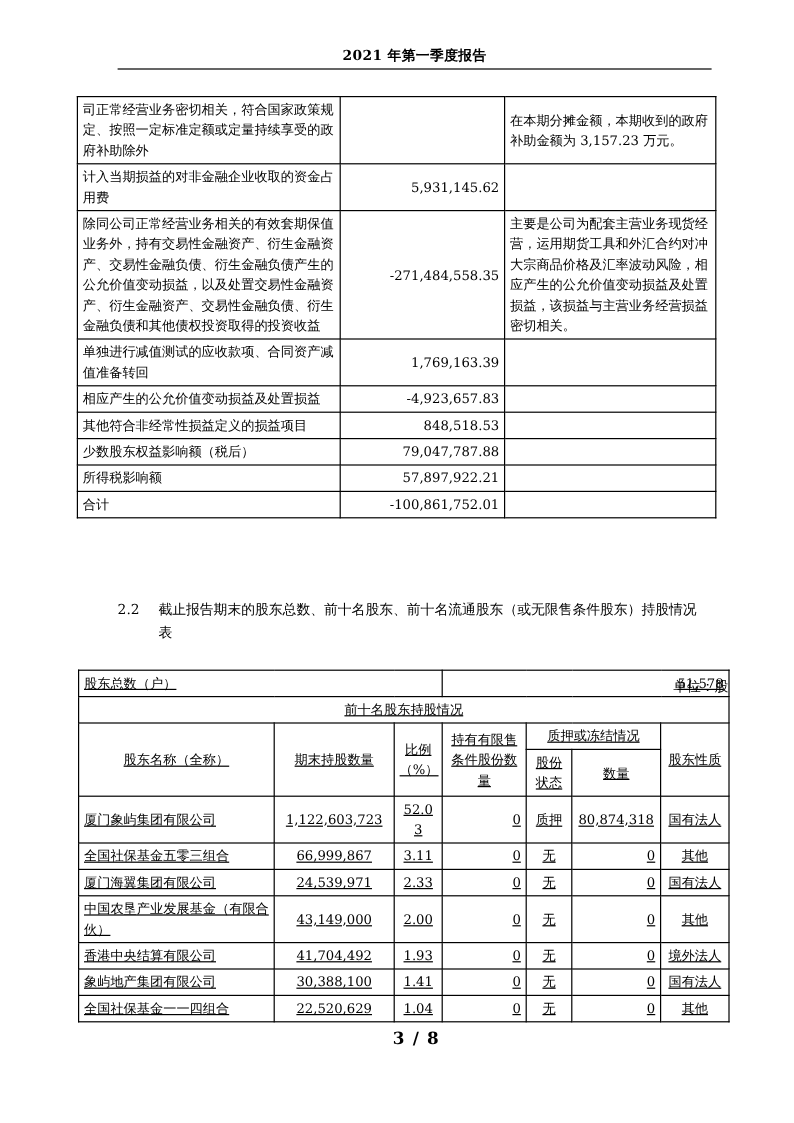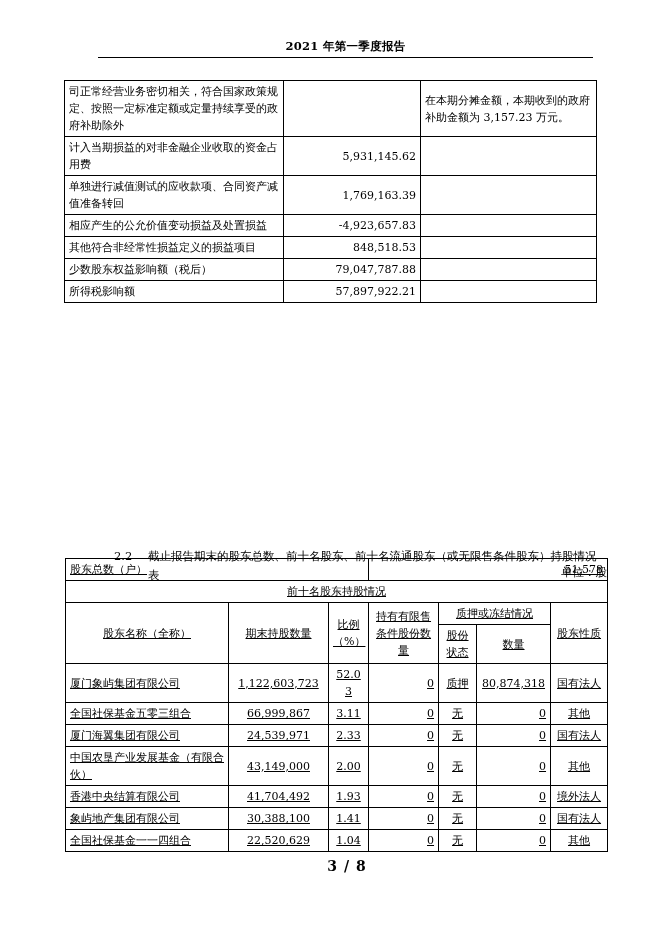--- a/index.html
+++ b/index.html
@@ -68,26 +68,25 @@
     left: 64px;
     top: 80px;
     width: 532px;
     border-radius: 22px;
   }
   #table-nonrecurring td { height: 17px; }
 
   
   .section-heading {
     position: absolute;
-    left: 114px;
+    left: 98px;
     top: 499px;
     width: 500px;
     font-size: 11.5px;
     line-height: 19px;
-    margin-top: 48px;
   }
   .section-heading .sec-num {
     display: inline-block;
     width: 34px;
   }
   .section-heading .sec-text {
     display: inline;
   }
   .section-heading .sec-cont {
     display: block;
@@ -145,20 +144,25 @@
         <td class="t-left">司正常经营业务密切相关，符合国家政策规定、按照一定标准定额或定量持续享受的政府补助除外</td>
         <td class="t-right"></td>
         <td class="t-left">在本期分摊金额，本期收到的政府补助金额为 3,157.23 万元。</td>
       </tr>
       <tr>
         <td class="t-left">计入当期损益的对非金融企业收取的资金占用费</td>
         <td class="t-right">5,931,145.62</td>
         <td class="t-left"></td>
       </tr>
       <tr>
+        <td class="t-left">除同公司正常经营业务相关的有效套期保值业务外，持有交易性金融资产、衍生金融资产、交易性金融负债、衍生金融负债产生的公允价值变动损益，以及处置交易性金融资产、衍生金融资产、交易性金融负债、衍生金融负债和其他债权投资取得的投资收益</td>
+        <td class="t-right">-271,484,558.35</td>
+        <td class="t-left">主要是公司为配套主营业务现货经营，运用期货工具和外汇合约对冲大宗商品价格及汇率波动风险，相应产生的公允价值变动损益及处置损益，该损益与主营业务经营损益密切相关。</td>
+      </tr>
+      <tr>
         <td class="t-left">单独进行减值测试的应收款项、合同资产减值准备转回</td>
         <td class="t-right">1,769,163.39</td>
         <td class="t-left"></td>
       </tr>
       <tr>
         <td class="t-left">相应产生的公允价值变动损益及处置损益</td>
         <td class="t-right">-4,923,657.83</td>
         <td class="t-left"></td>
       </tr>
       <tr>
@@ -167,20 +171,25 @@
         <td class="t-left"></td>
       </tr>
       <tr>
         <td class="t-left nowrap">少数股东权益影响额（税后）</td>
         <td class="t-right">79,047,787.88</td>
         <td class="t-left"></td>
       </tr>
       <tr>
         <td class="t-left nowrap">所得税影响额</td>
         <td class="t-right">57,897,922.21</td>
+        <td class="t-left"></td>
+      </tr>
+      <tr>
+        <td class="t-left nowrap">合计</td>
+        <td class="t-right">-100,861,752.01</td>
         <td class="t-left"></td>
       </tr>
     </tbody>
   </table>
 
   <div class="section-heading">
     <span class="sec-num">2.2</span><span class="sec-text">截止报告期末的股东总数、前十名股东、前十名流通股东（或无限售条件股东）持股情况</span>
     <span class="sec-cont">表</span>
   </div>
 

